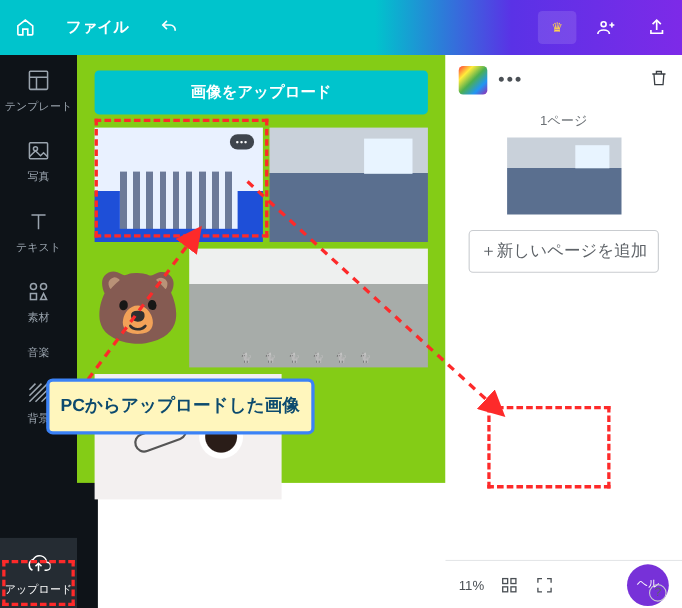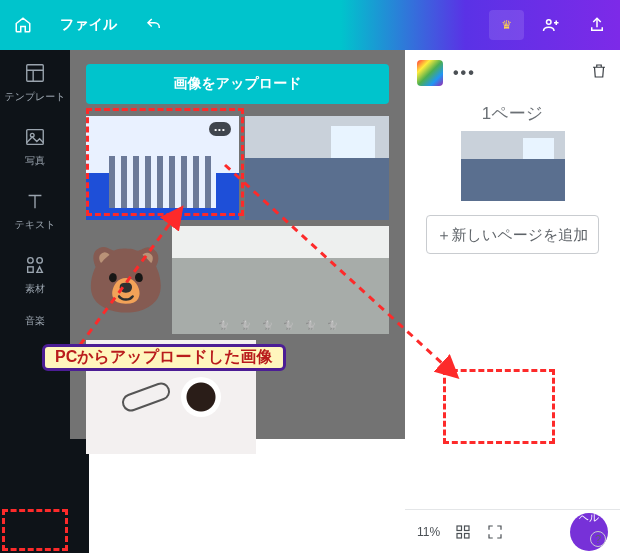--- a/index.html
+++ b/index.html
@@ -8,41 +8,41 @@
   .header{height:50px;background:linear-gradient(90deg,#00c4cc 0%,#00c4cc 55%,#5a32e6 75%,#7d2ae8 100%);display:flex;align-items:center;color:#fff;font-size:14px;}
   .hbtn{height:44px;display:flex;align-items:center;justify-content:center;padding:0 14px;cursor:pointer;}
   .upgrade{background:rgba(255,255,255,.12);border-radius:4px;height:30px;padding:0 12px;display:flex;align-items:center;gap:6px;font-size:12px;margin-left:auto;margin-right:4px;}
   .crown{color:#ffd34e;}
   
   .rail{position:absolute;top:50px;left:0;width:89px;height:503px;background:#0e1318;color:#9aa4ae;display:flex;flex-direction:column;align-items:flex-start;font-size:10px;}
   .ritem{width:70px;display:flex;flex-direction:column;align-items:center;gap:6px;padding:12px 0 10px;cursor:pointer;}
   .ritem.active{background:#252c33;color:#fff;}
   .ritem svg{width:22px;height:22px;stroke:currentColor;fill:none;stroke-width:1.5;}
   
-  .panel{position:absolute;top:50px;left:70px;width:335px;height:389px;background:#737373;padding:14px 16px;}
+  .panel{position:absolute;top:50px;left:70px;width:335px;height:389px;background:#84cc16;padding:14px 16px;}
   .upbtn{height:40px;background:#00c4cc;color:#fff;border-radius:4px;display:flex;align-items:center;justify-content:center;font-size:14px;font-weight:600;cursor:pointer;}
   .grid{margin-top:12px;}
   .row2{display:flex;gap:6px;}
   .thumb{background:#3a4049;display:flex;align-items:center;justify-content:center;overflow:hidden;}
   
   .right{position:absolute;top:50px;left:405px;right:0;height:503px;background:#fff;display:flex;flex-direction:column;}
   .rtop{height:46px;display:flex;align-items:center;padding:0 12px;gap:10px;}
   .swatch{width:26px;height:26px;border-radius:4px;background:linear-gradient(135deg,#ff3b3b,#ffeb3b,#4caf50,#2196f3,#9c27b0);}
   .trash{margin-left:auto;color:#3a3f44;}
   .pages{flex:1;overflow:auto;display:flex;flex-direction:column;align-items:center;gap:14px;padding:6px 0 10px;}
-  .plabel{font-size:17px;color:#6b7075;text-align:center;}
+  .plabel{font-size:12px;color:#6b7075;text-align:center;}
   .pthumb{width:104px;height:70px;background:#3a4049;display:flex;align-items:center;justify-content:center;}
   .prow{position:relative;display:flex;flex-direction:column;align-items:center;gap:6px;}
   .pctrl{position:absolute;top:0;right:-28px;display:flex;flex-direction:column;gap:6px;color:#7c8186;}
   .addp{border:1px solid #c9ccd0;color:#5e6368;font-size:15px;padding:8px 10px;border-radius:4px;cursor:pointer;text-align:center;line-height:1.4;}
   .zoombar{height:44px;border-top:1px solid #e4e6e8;display:flex;align-items:center;gap:14px;padding:0 12px;color:#4b5055;font-size:12px;margin-top:15px;}
-  .help{margin-left:auto;background:#7731d8;color:#fff;width:38px;height:38px;border-radius:50%;display:flex;flex-direction:column;align-items:center;justify-content:flex-start;font-size:10px;line-height:1;}
+  .help{margin-left:auto;background:#7731d8;color:#fff;width:38px;height:38px;border-radius:50%;display:flex;flex-direction:column;align-items:center;justify-content:center;font-size:10px;line-height:1;}
   .qm{position:absolute;right:14px;bottom:6px;width:16px;height:16px;border:1px solid #c9ccd0;border-radius:50%;display:flex;align-items:center;justify-content:center;font-size:11px;color:#5e6368;}
   
-  .annot{position:absolute;border:3px solid #4c1d95;border-radius:6px;background:#fff6bd;color:#b91c1c;font-weight:700;font-size:16px;padding:0 10px;z-index:20;}
+  .annot{position:absolute;border:3px solid #3b82f6;border-radius:6px;background:#fff6bd;color:#0c4a6e;font-weight:700;font-size:16px;padding:12px 10px;z-index:20;}
   .dashbox{position:absolute;border:3px dashed #fd2a2a;z-index:15;pointer-events:none;}
   svg.arrow{position:absolute;z-index:16;pointer-events:none;}
   .kebab{color:#4b5055;letter-spacing:2px;font-weight:700;}
   .ico16{width:18px;height:18px;}
   
   .ph-office{background:linear-gradient(#e9f1ff 55%,#1e4fd8 55%);}
   .ph-office::after{content:"";display:block;width:70%;height:50%;margin:18% auto 0;background:repeating-linear-gradient(90deg,#6c7a99 0 6px,#e9f1ff 6px 12px);}
   .ph-class{background:linear-gradient(#c9d1da 40%,#5a6f8f 40%);position:relative;}
   .ph-class::after{content:"";position:absolute;top:10%;right:10%;width:30%;height:30%;background:#e8f4ff;}
   .ph-wall{background:linear-gradient(#eef0ef 30%,#a7aca9 30%);position:relative;}
@@ -115,21 +115,34 @@
         <circle cx="7" cy="7" r="3"></circle>
         <circle cx="17" cy="7" r="3"></circle>
         <rect x="4" y="14" width="6" height="6"></rect>
         <path d="M14 20l3-6 3 6z"></path>
       </svg>
     <span>素材</span>
   </div>
   <div class="ritem" style="padding:8px 0 6px">
     <span>音楽</span>
   </div>
+  <div class="ritem">
+    <svg viewBox="0 0 24 24">
+        <path d="M3 9l6-6M3 15L15 3M3 21L21 3M9 21L21 9M15 21l6-6"></path>
+      </svg>
+    <span>背景</span>
+  </div>
   <div style="flex:1"></div>
+  <div class="ritem active">
+    <svg viewBox="0 0 24 24">
+        <path d="M6 19a6 6 0 0 1 1-11 7 7 0 0 1 13 3 4 4 0 0 1 0 8h-2"></path>
+        <path d="M12 12v8M9 15l3-3 3 3"></path>
+      </svg>
+    <span>アップロード</span>
+  </div>
 </div>
 
 <div class="panel">
   <div class="upbtn">画像をアップロード</div>
   <div class="grid">
     <div class="row2">
       <div style="position:relative;width:153px;height:104px" class="thumb ph-office">
         <div class="triple">•••</div>
       </div>
       <div style="width:144px;height:104px" class="thumb ph-class"></div>

